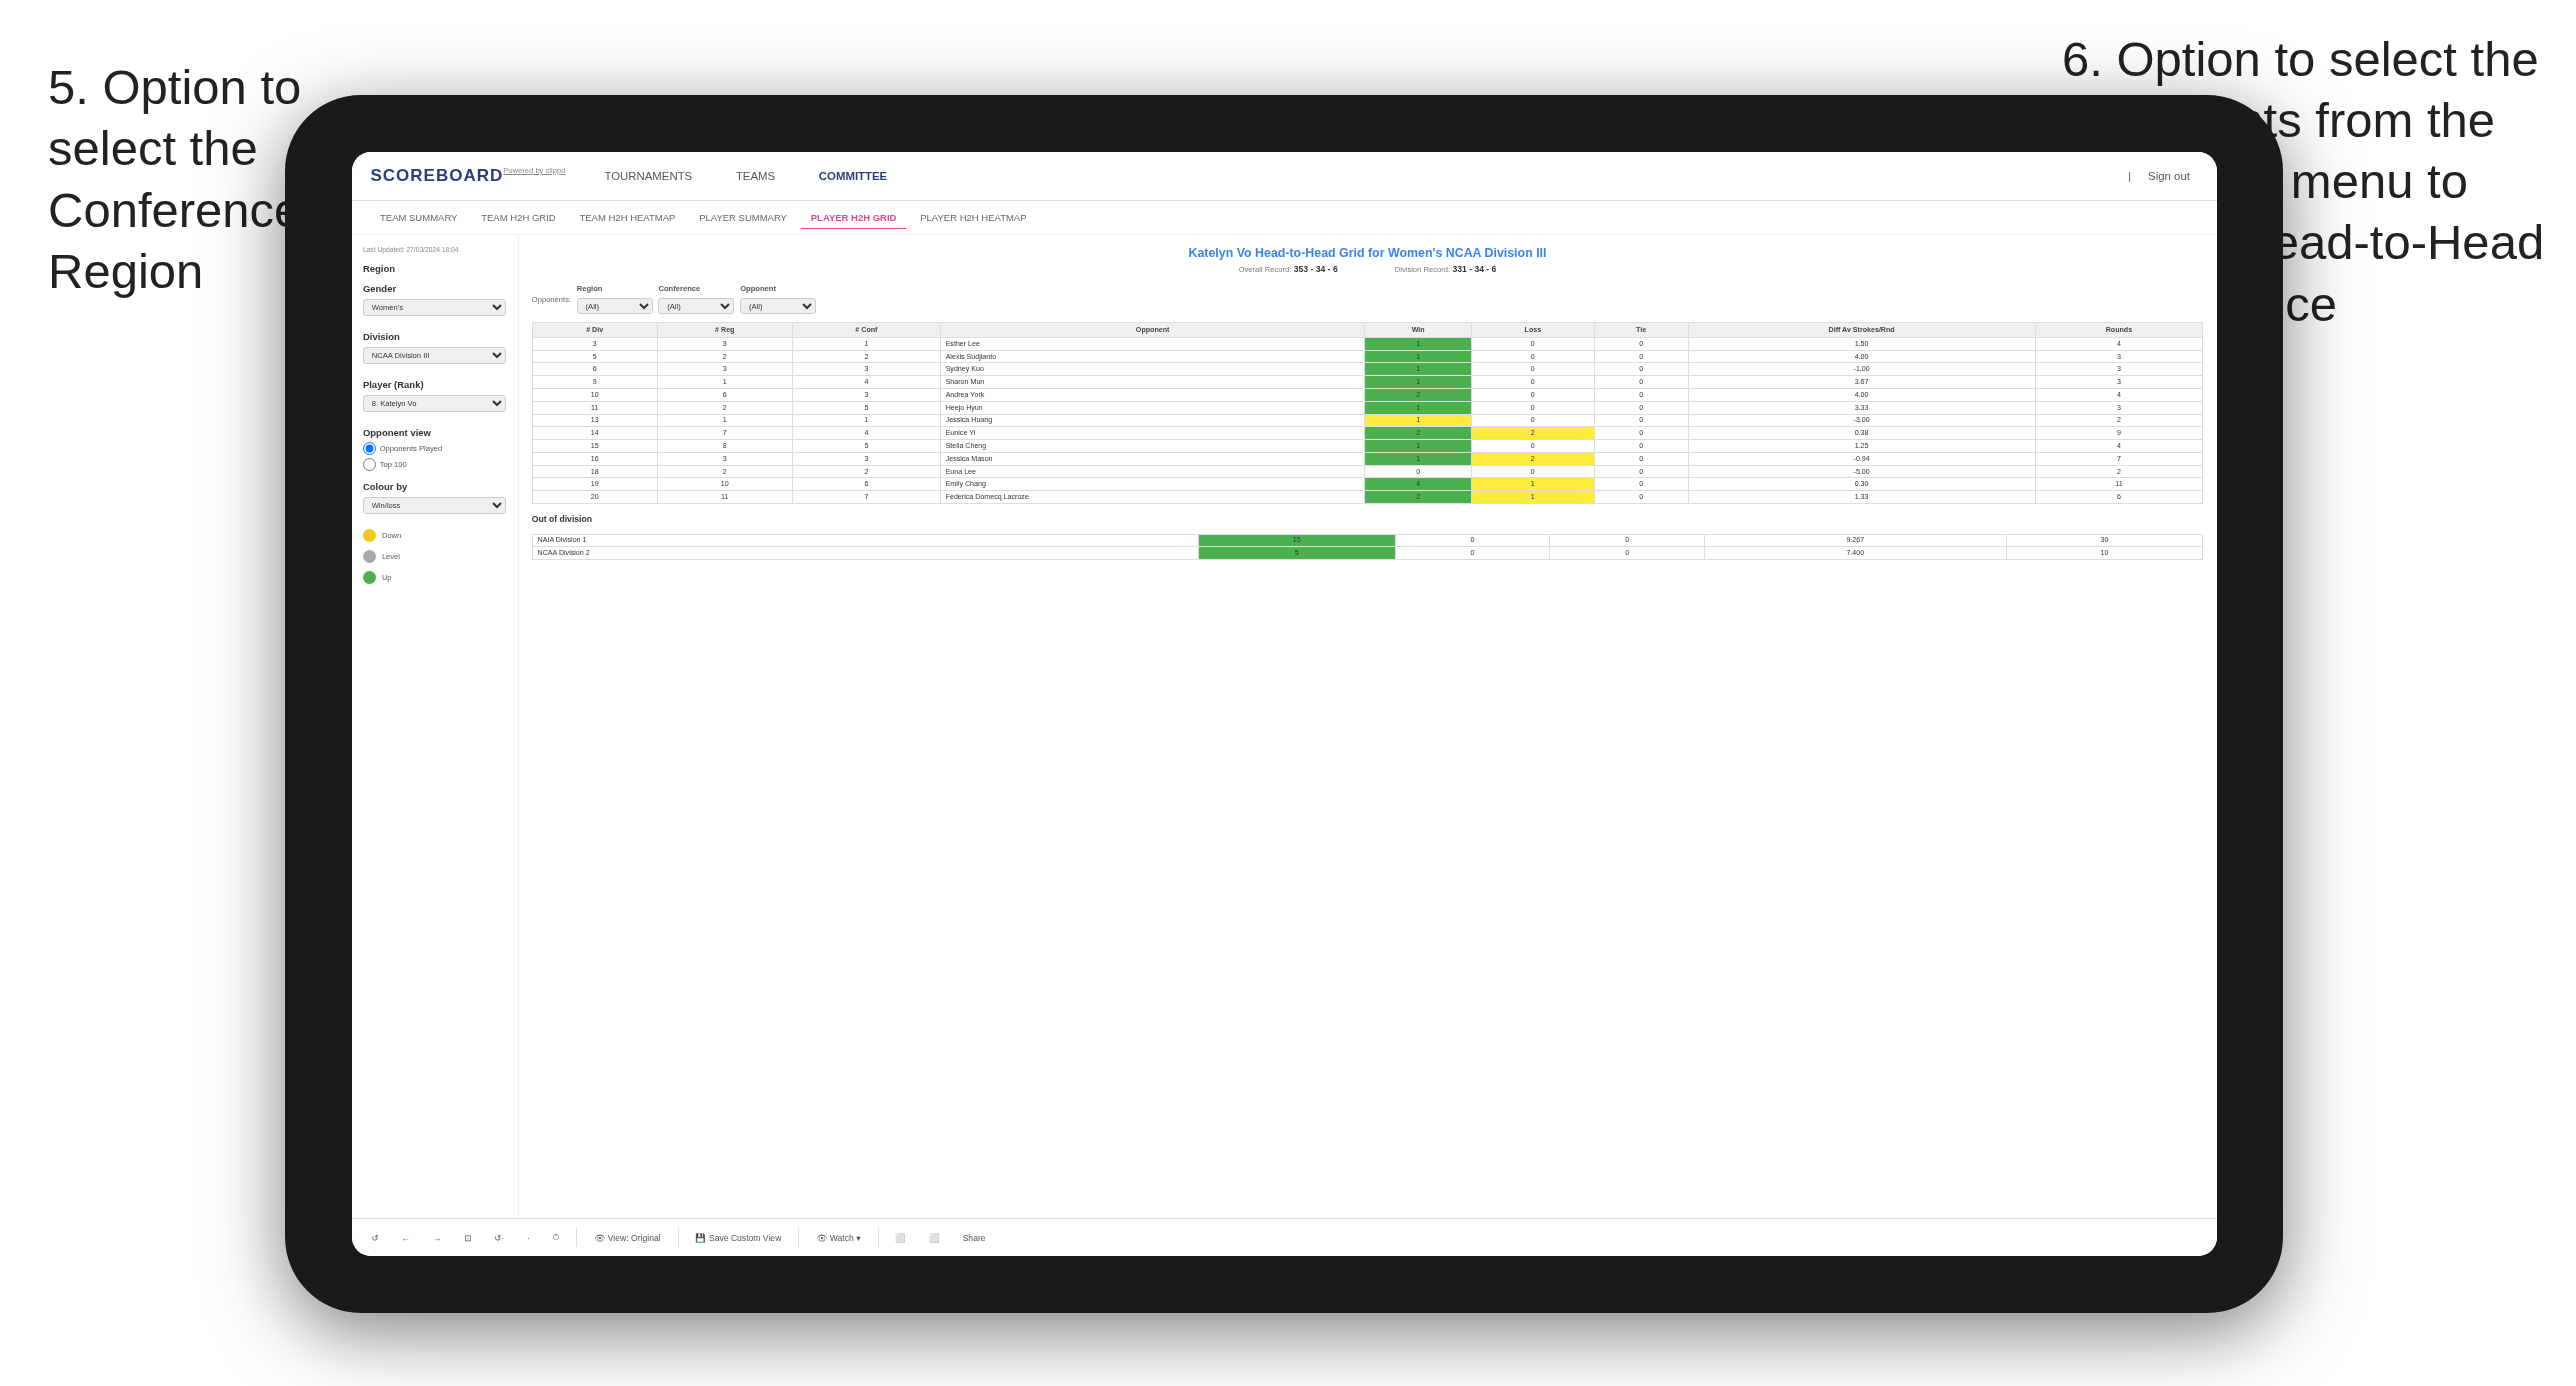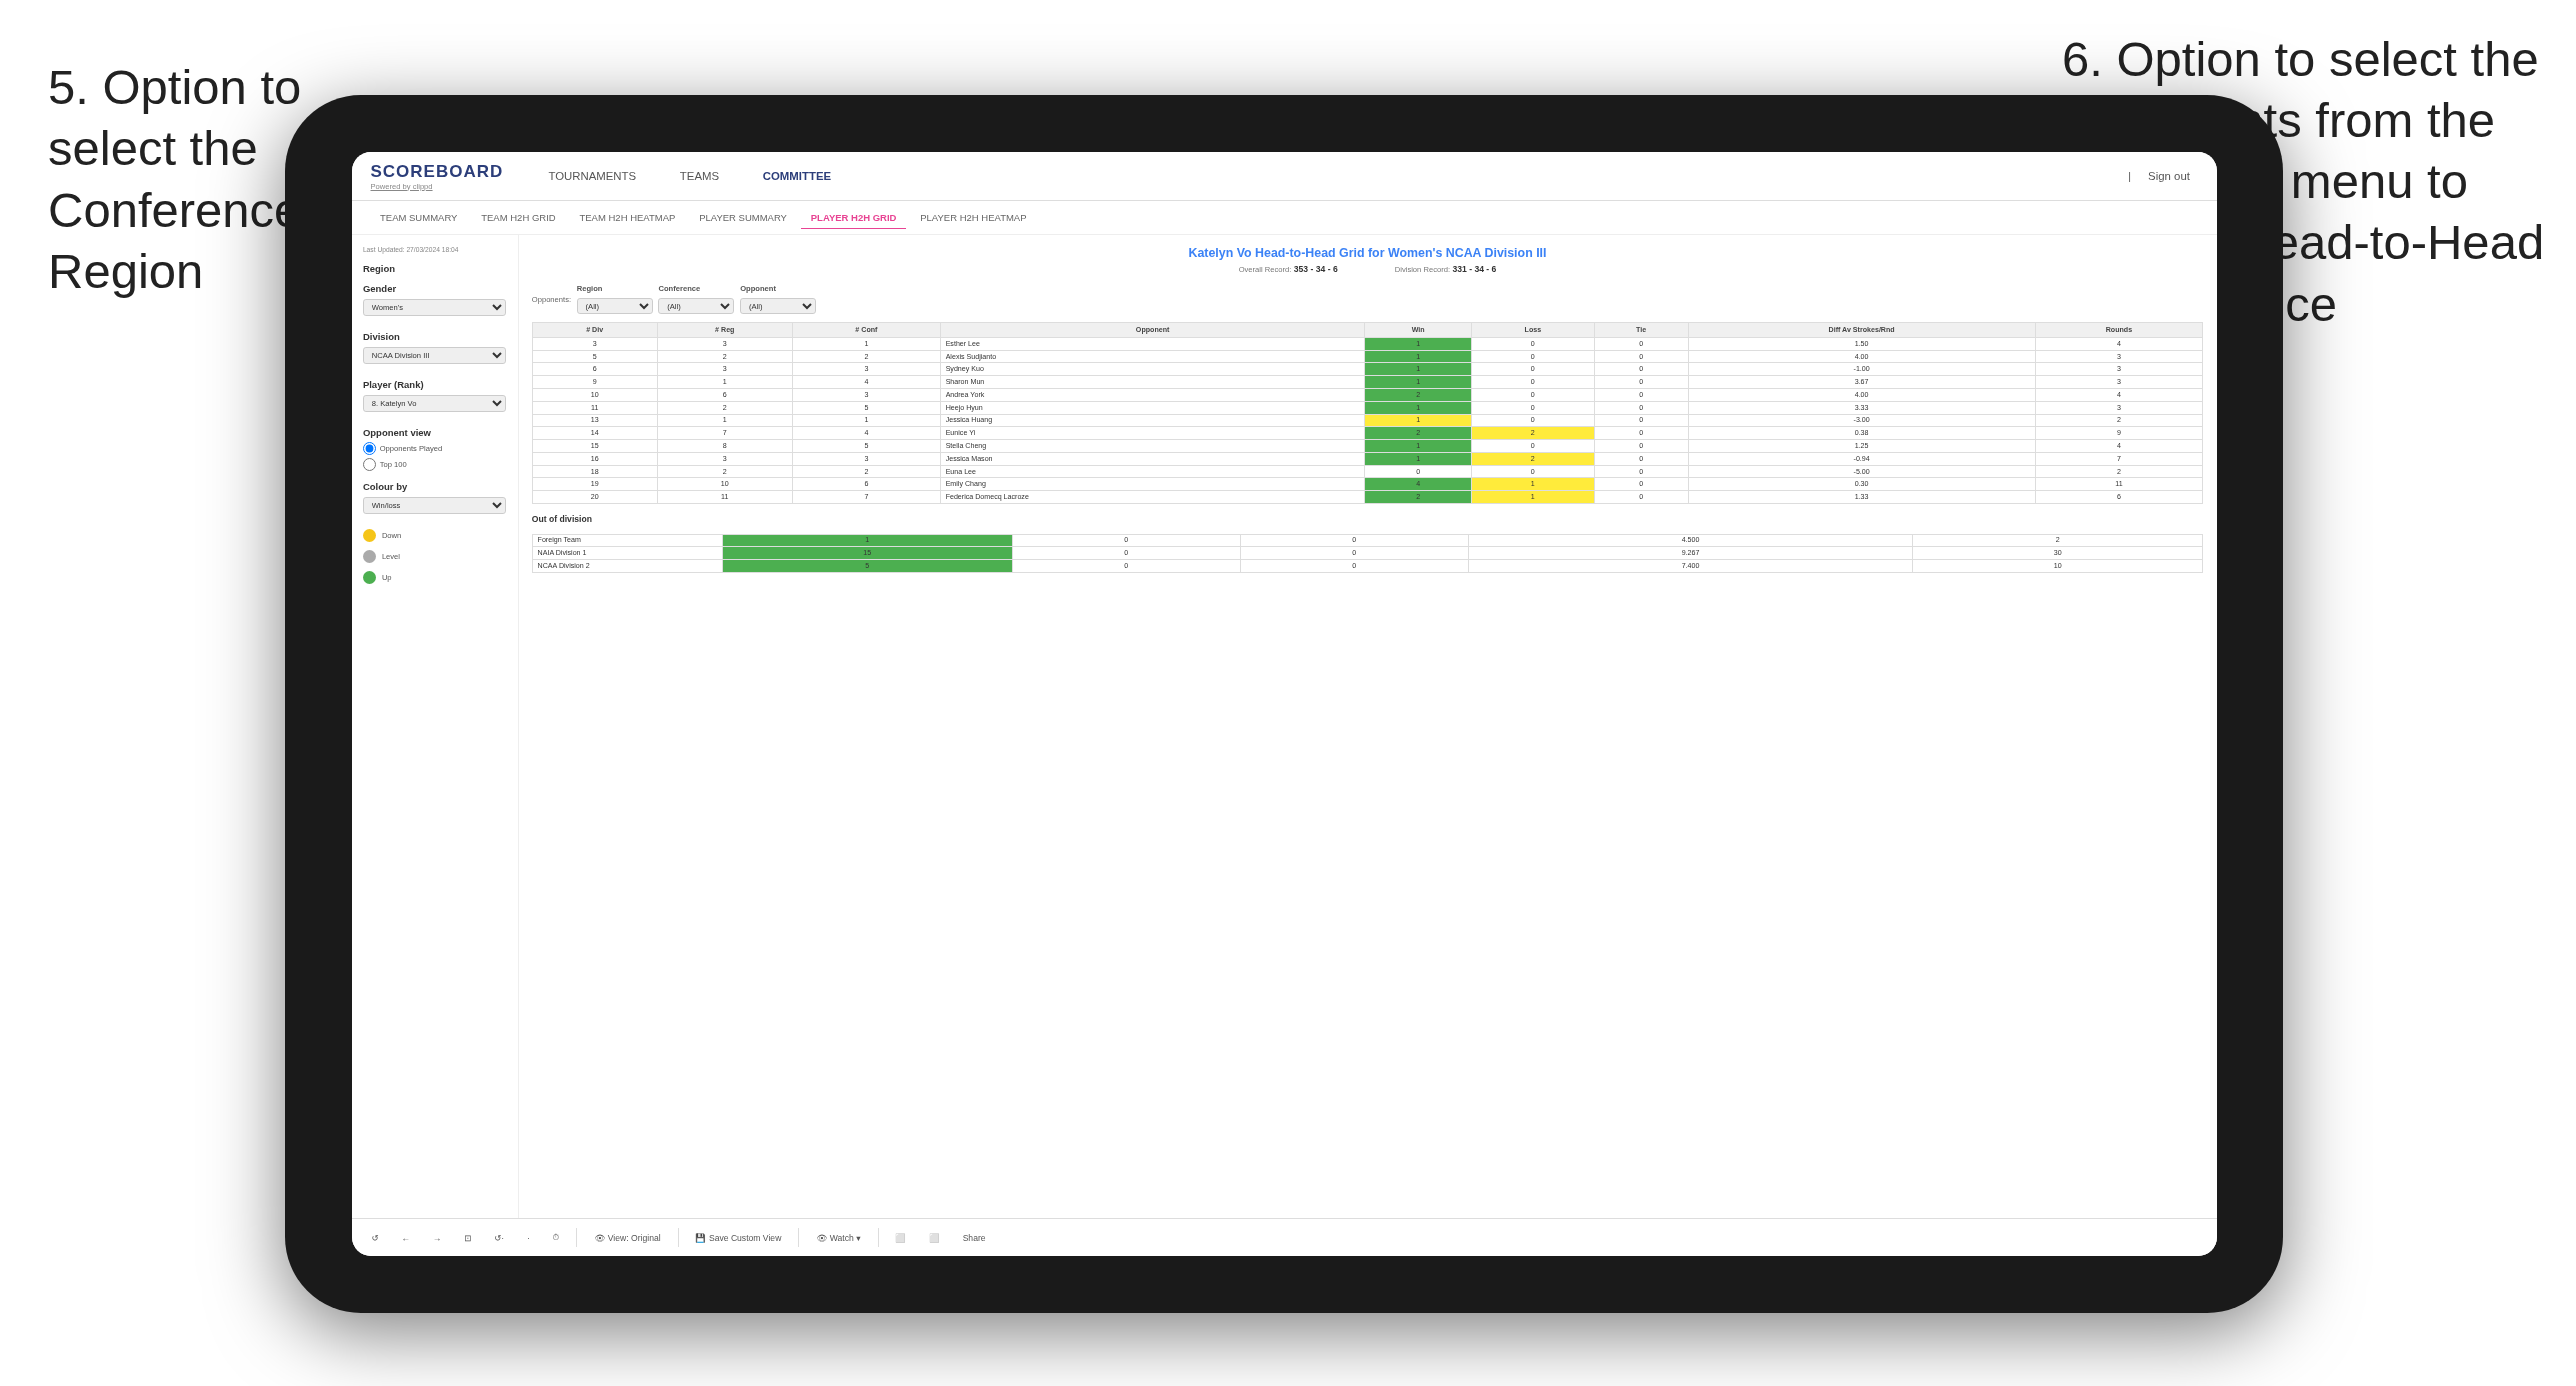--- a/index.html
+++ b/index.html
@@ -66,22 +66,22 @@
       height: 49px;
       display: flex;
       align-items: center;
       padding: 0 19px;
       border-bottom: 1px solid #ddd;
       gap: 28.5px;
     }
 
     .logo-area {
       display: flex;
-      flex-direction: column;
-      margin-right: 9px;
+      flex-direction: row;
+      margin-right: 3px;
     }
 
     .logo-text {
       font-size: 17px;
       font-weight: 900;
       color: #2c3e7a;
       letter-spacing: 1px;
     }
 
     .logo-sub {
@@ -634,28 +634,20 @@
               <td>6</td>
             </tr>
           </tbody>
         </table>
 
         <div class="out-of-division-section">
           <div style="font-size:8.6px; font-weight:bold; color:#333; margin-bottom:10px;">Out of division</div>
           <table class="data-table">
             <tbody>
               <tr>
-                <td class="name-cell" style="width:190px;">Foreign Team</td>
-                <td class="cell-green-dark">1</td>
-                <td>0</td>
-                <td>0</td>
-                <td>4.500</td>
-                <td>2</td>
-              </tr>
-              <tr>
                 <td class="name-cell">NAIA Division 1</td>
                 <td class="cell-green-dark">15</td>
                 <td>0</td>
                 <td>0</td>
                 <td>9.267</td>
                 <td>30</td>
               </tr>
               <tr>
                 <td class="name-cell">NCAA Division 2</td>
                 <td class="cell-green-dark">5</td>

